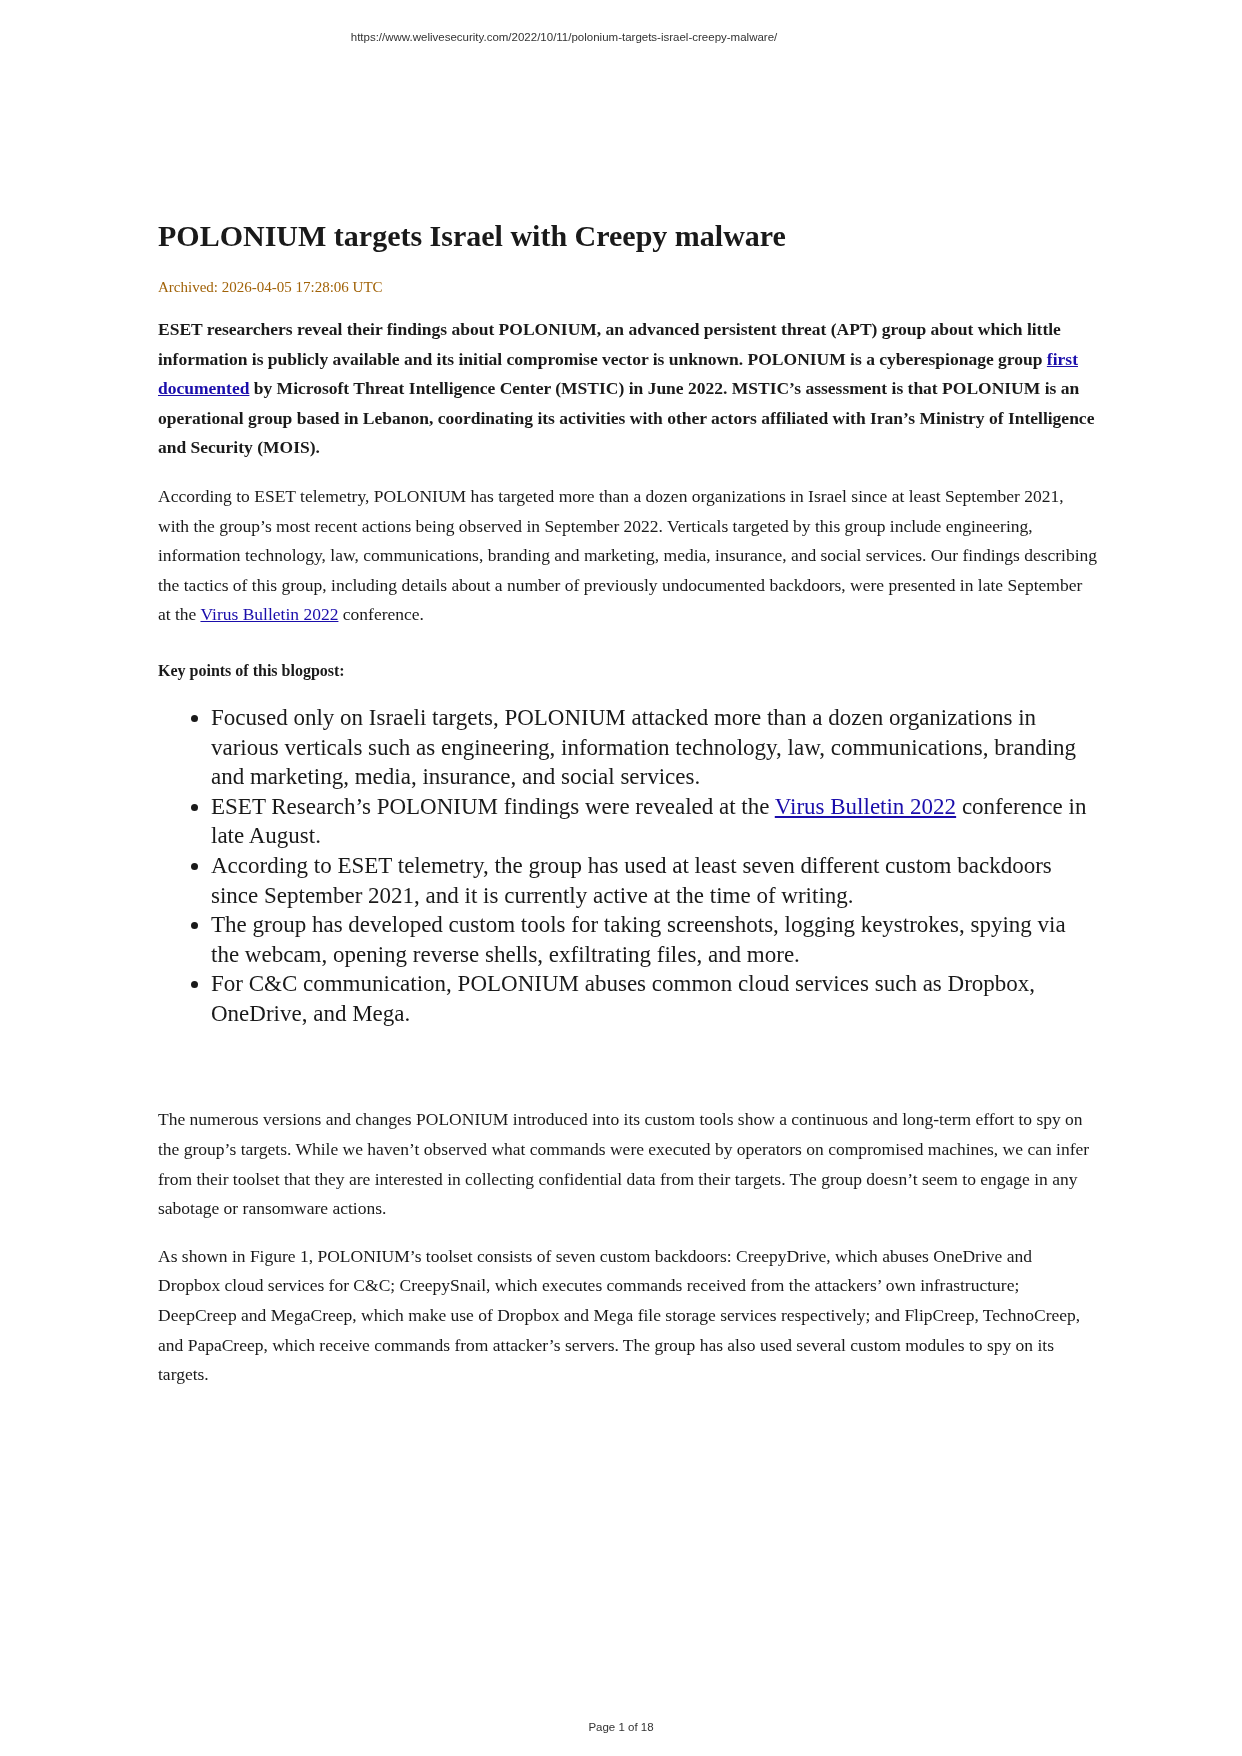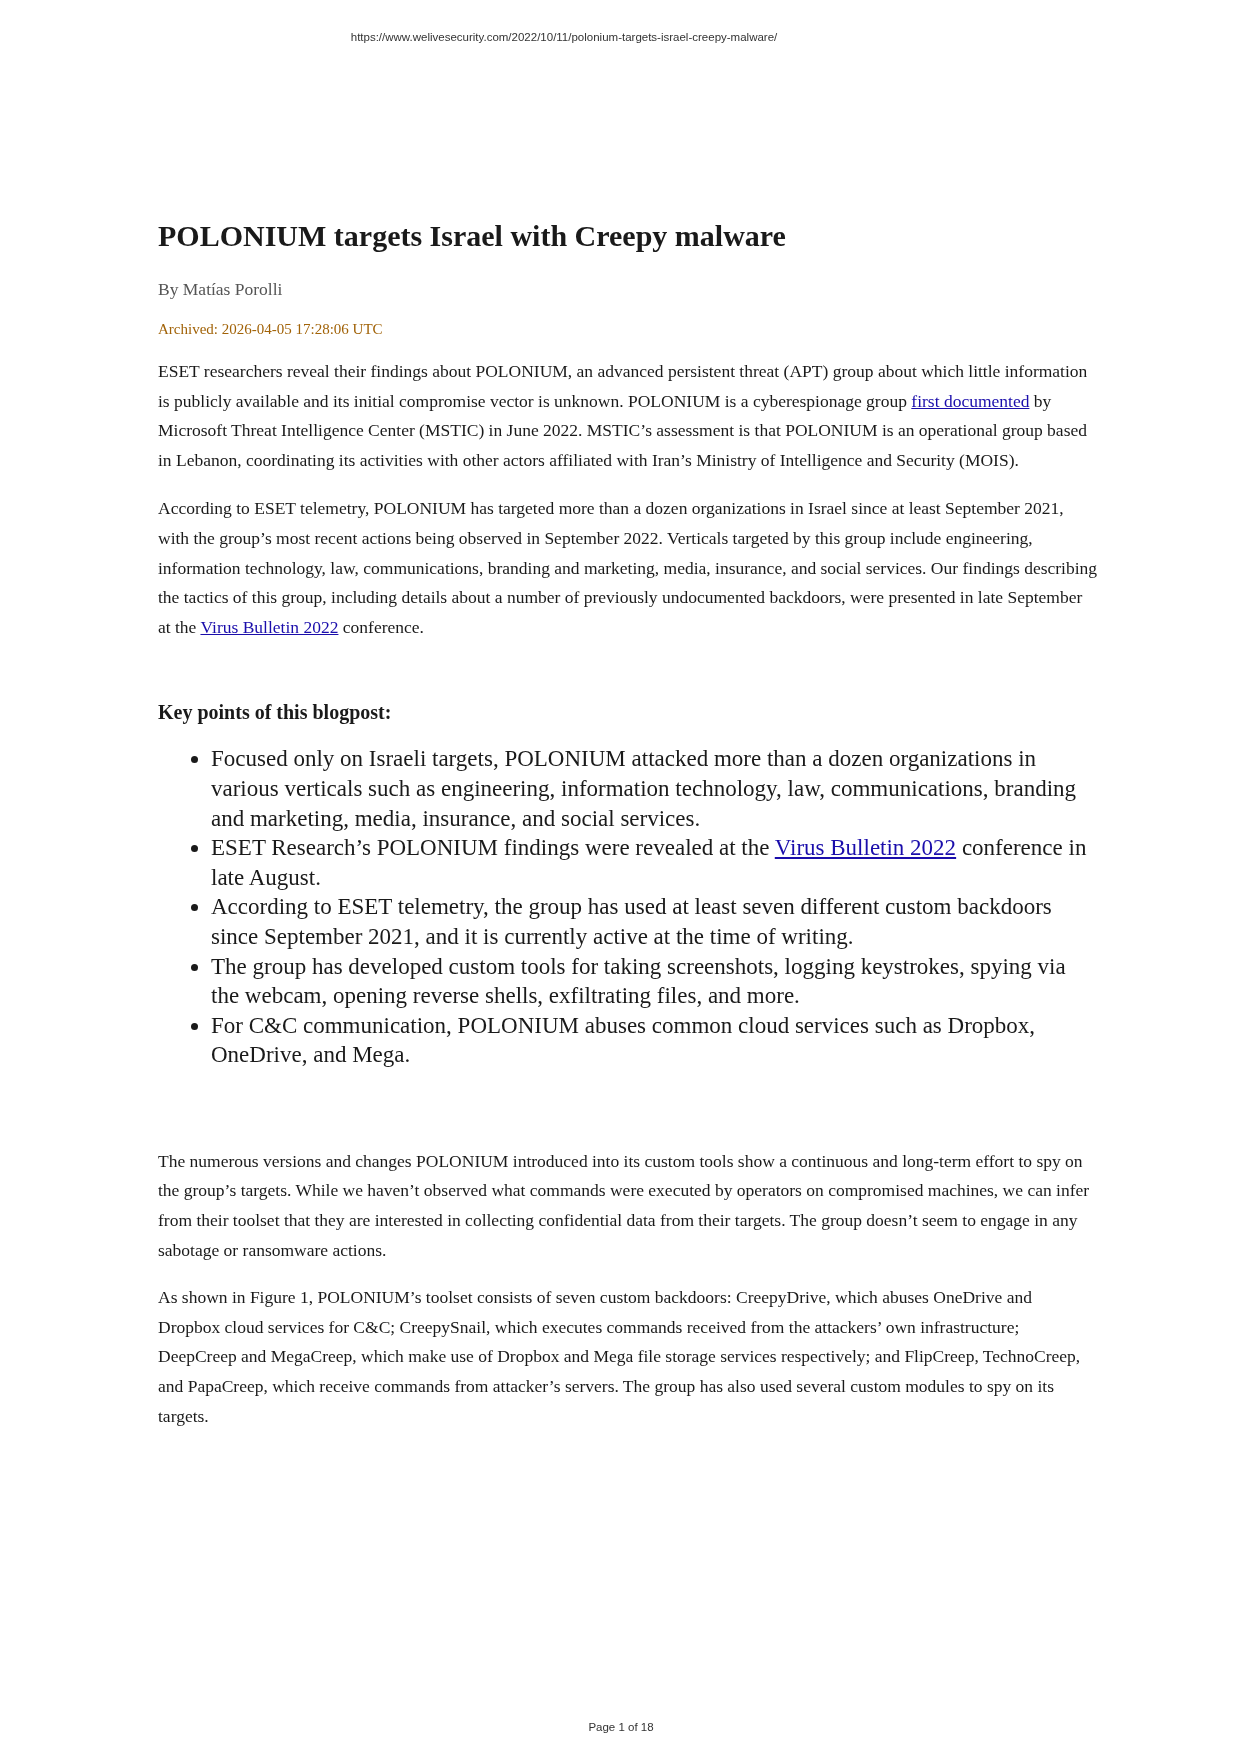--- a/index.html
+++ b/index.html
@@ -16,37 +16,36 @@
       position: absolute; left: 158px; top: 212px; width: 940px;
       font-family: "Liberation Serif", serif; color: #1a1a1a;
     }
     h1 {
       font-family: "Liberation Serif", serif; font-weight: bold;
       font-size: 30px; margin: 0; line-height: 48px; color: #1a1a1a;
     }
     .byline { font-size: 17.5px; color: #555; margin-top: 16px; line-height: 26px; }
     .archived { font-size: 15px; color: #a16207; margin-top: 15px; line-height: 24px; }
     p { font-size: 17.5px; line-height: 29.6px; margin: 0; }
-    .p1 { margin-top: 16px; }
+    .p1 { margin-top: 16px; font-weight: bold; }
     .p2 { margin-top: 19px; }
     a { color: #1a0dab; text-decoration: underline; }
-    .keypoints-heading { font-weight: bold; font-size: 20px; margin-top: 55px; line-height: 30px; }
+    .keypoints-heading { font-weight: bold; font-size: 16px; margin-top: 26px; line-height: 30px; }
     ul { margin: 17px 0 0 0; padding-left: 53px; }
     li { font-size: 23px; line-height: 29.6px; }
     .p3 { margin-top: 77px; }
     .p4 { margin-top: 18px; }
   </style>
 </head>
 <body>
 
 <div class="page-url">https://www.welivesecurity.com/2022/10/11/polonium-targets-israel-creepy-malware/</div>
 
 <div class="content">
   <h1>POLONIUM targets Israel with Creepy malware</h1>
-  <div class="byline">By Matías Porolli</div>
   <div class="archived">Archived: 2026-04-05 17:28:06 UTC</div>
 
   <p class="p1"><span>ESET researchers reveal their findings about POLONIUM, an advanced persistent threat (APT) group about which little information is publicly available and its initial compromise vector is unknown. POLONIUM is a cyberespionage group </span><a href="#">first documented</a><span> by Microsoft Threat Intelligence Center (MSTIC) in June 2022. MSTIC’s assessment is that POLONIUM is an operational group based in Lebanon, coordinating its activities with other actors affiliated with Iran’s Ministry of Intelligence and Security (MOIS).</span></p>
 
   <p class="p2"><span>According to ESET telemetry, POLONIUM has targeted more than a dozen organizations in Israel since at least September 2021, with the group’s most recent actions being observed in September 2022. Verticals targeted by this group include engineering, information technology, law, communications, branding and marketing, media, insurance, and social services. Our findings describing the tactics of this group, including details about a number of previously undocumented backdoors, were presented in late September at the </span><a href="#">Virus Bulletin 2022</a><span> conference.</span></p>
 
   <div class="keypoints-heading">Key points of this blogpost:</div>
 
   <ul>
     <li>Focused only on Israeli targets, POLONIUM attacked more than a dozen organizations in various verticals such as engineering, information technology, law, communications, branding and marketing, media, insurance, and social services.</li>

